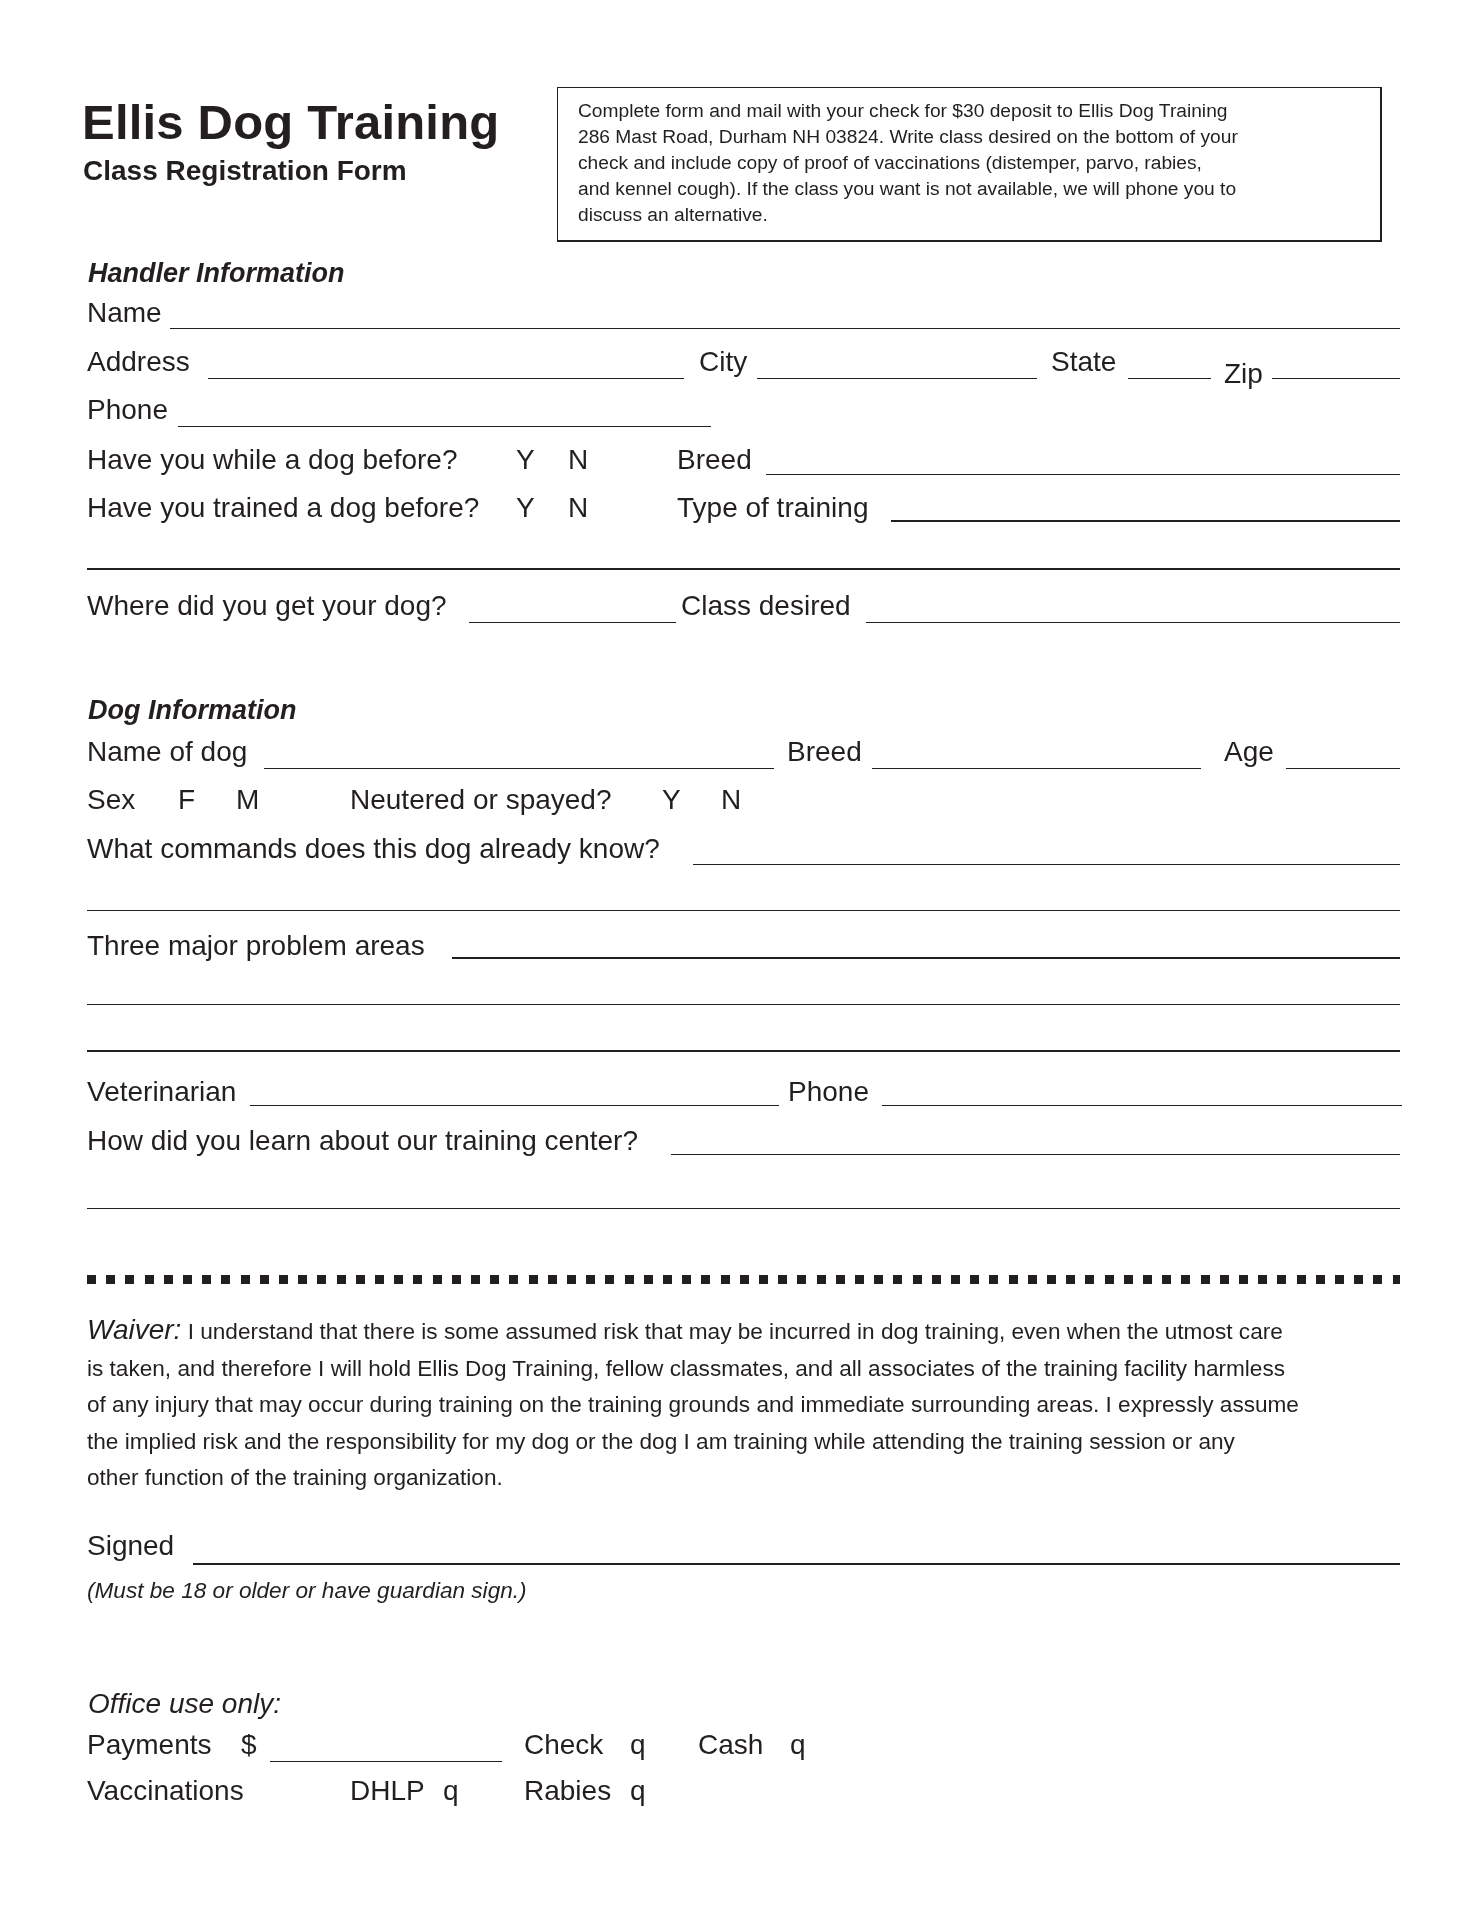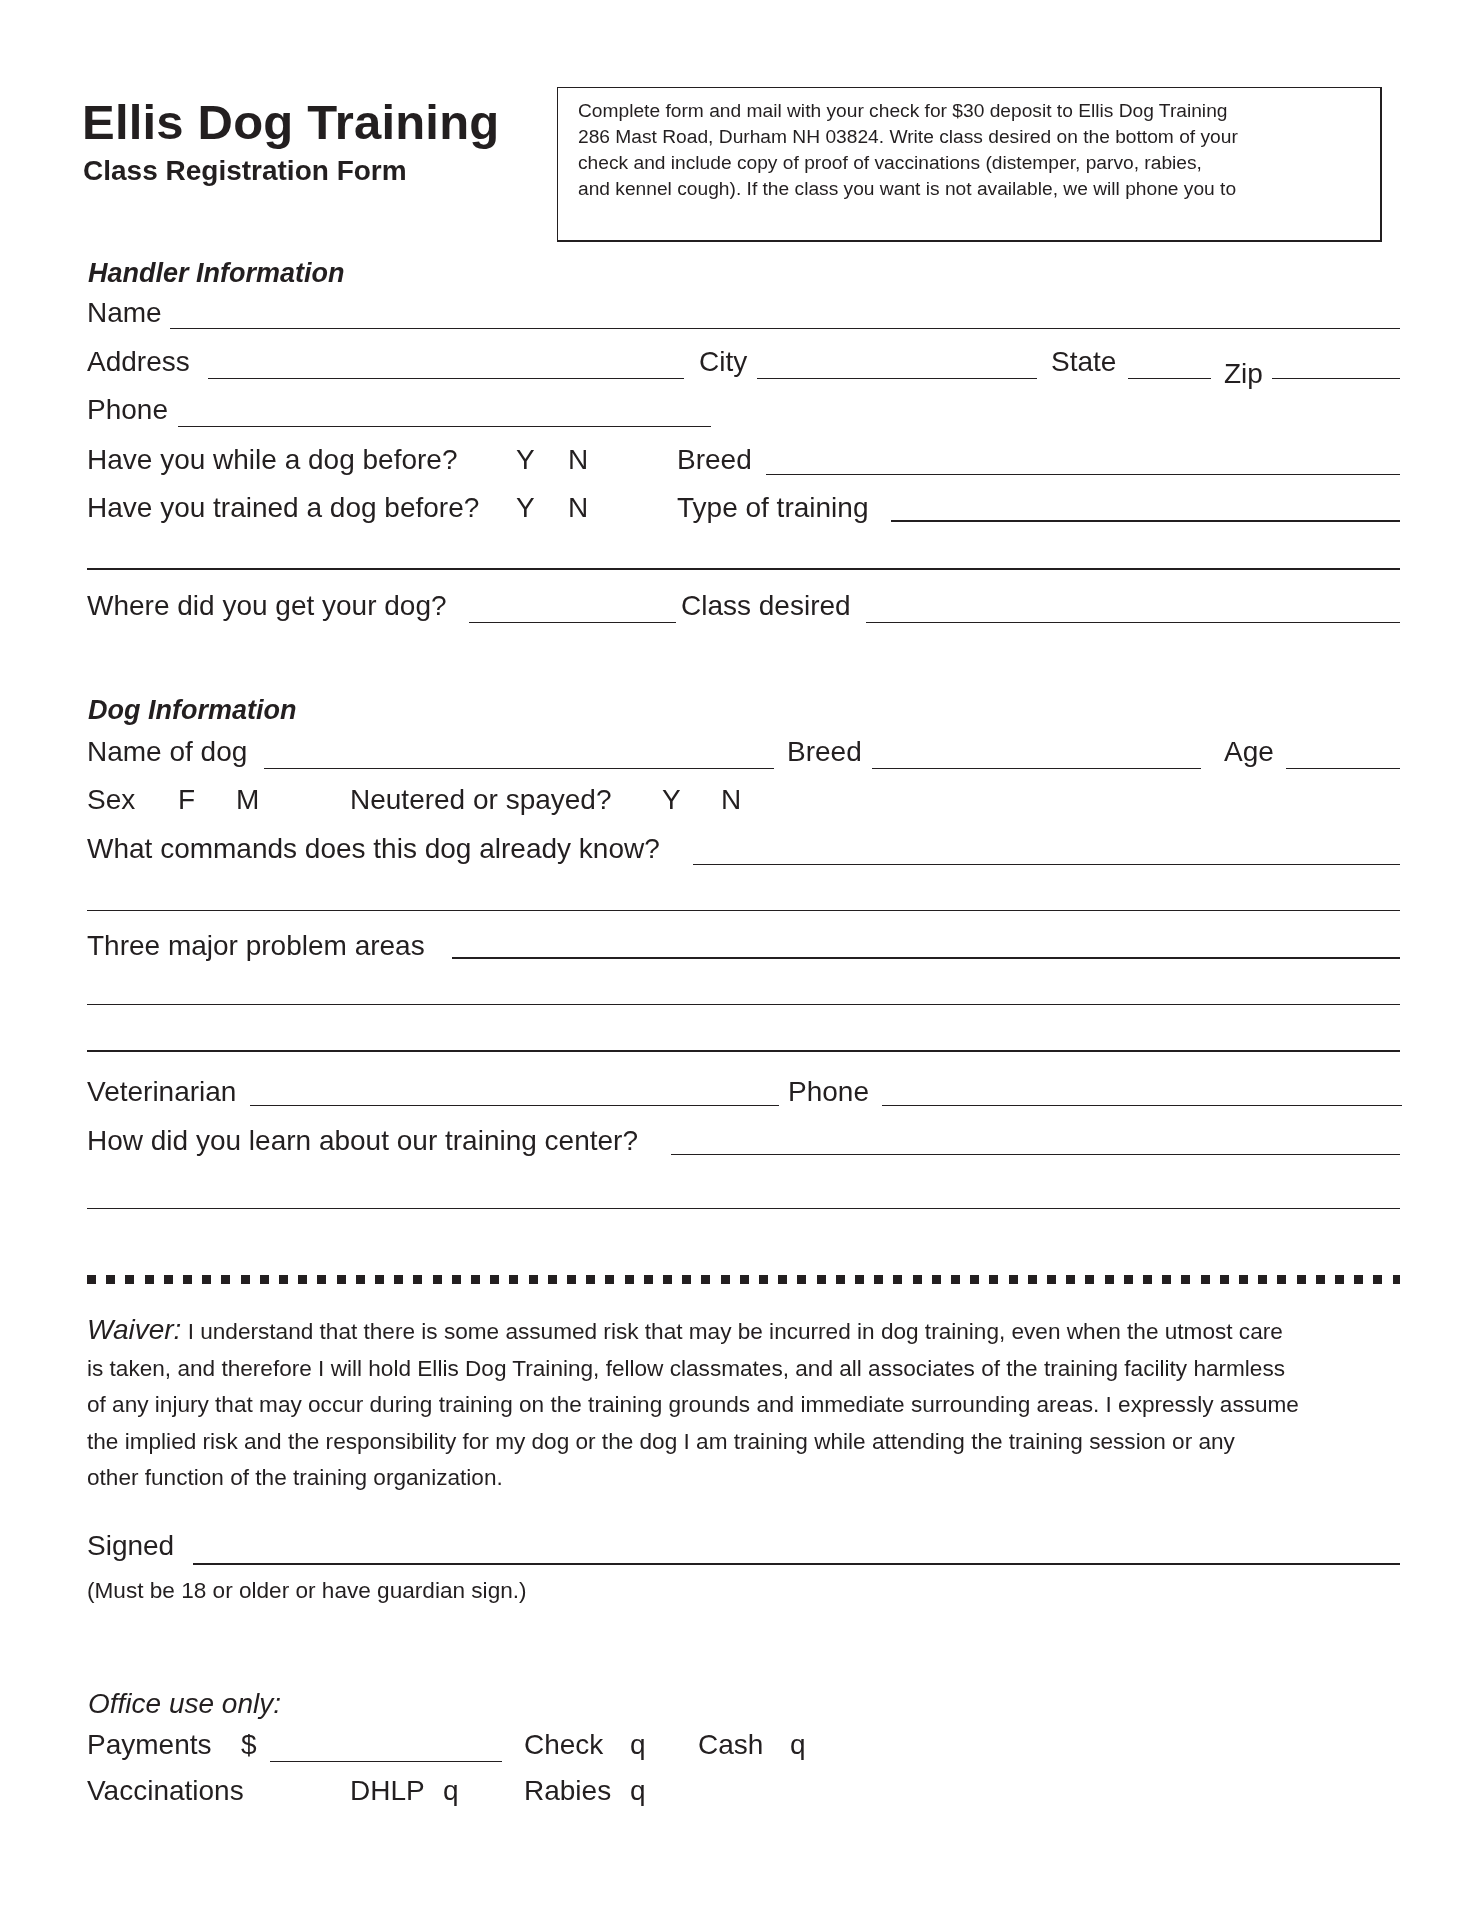--- a/index.html
+++ b/index.html
@@ -46,20 +46,21 @@
 <body>
 
 <div class="abs title">Ellis Dog Training</div>
 <div class="abs subtitle">Class Registration Form</div>
 
 <div class="abs infobox">
   <span class="ln">Complete form and mail with your check for $30 deposit to Ellis Dog Training</span>
   <span class="ln">286 Mast Road, Durham NH 03824. Write class desired on the bottom of your</span>
   <span class="ln">check and include copy of proof of vaccinations (distemper, parvo, rabies,</span>
   <span class="ln">and kennel cough). If the class you want is not available, we will phone you to</span>
+  <span class="ln">discuss an alternative.</span>
 </div>
 
 <div class="abs section" style="left:88px; top:252px;">Handler Information</div>
 
 <div class="abs lbl" style="left:87px; top:299px;">Name</div>
 <div class="line" style="left:170px; top:328px; width:1230px;"></div>
 
 <div class="abs lbl" style="left:87px; top:348px;">Address</div>
 <div class="line" style="left:208px; top:378px; width:476px;"></div>
 <div class="abs lbl" style="left:699px; top:348px;">City</div>
@@ -130,21 +131,21 @@
 <div class="abs waiver">
   <span class="ln"><span class="w-head">Waiver:</span><span> I understand that there is some assumed risk that may be incurred in dog training, even when the utmost care</span></span>
   <span class="ln">is taken, and therefore I will hold Ellis Dog Training, fellow classmates, and all associates of the training facility harmless</span>
   <span class="ln">of any injury that may occur during training on the training grounds and immediate surrounding areas. I expressly assume</span>
   <span class="ln">the implied risk and the responsibility for my dog or the dog I am training while attending the training session or any</span>
   <span class="ln">other function of the training organization.</span>
 </div>
 
 <div class="abs lbl" style="left:87px; top:1532px;">Signed</div>
 <div class="line thick" style="left:193px; top:1563px; width:1207px;"></div>
-<div class="abs note" style="left:87px; top:1580px;">(Must be 18 or older or have guardian sign.)</div>
+<div class="abs note" style="left:87px; top:1580px;font-style:italic;">(Must be 18 or older or have guardian sign.)</div>
 
 <div class="abs italic-lbl" style="left:88px; top:1690px;">Office use only:</div>
 
 <div class="abs lbl" style="left:87px; top:1731px;">Payments</div>
 <div class="abs lbl" style="left:241px; top:1731px;">$</div>
 <div class="line" style="left:270px; top:1761px; width:232px;"></div>
 <div class="abs lbl" style="left:524px; top:1731px;">Check</div>
 <div class="abs lbl" style="left:630px; top:1731px;">q</div>
 <div class="abs lbl" style="left:698px; top:1731px;">Cash</div>
 <div class="abs lbl" style="left:790px; top:1731px;">q</div>

